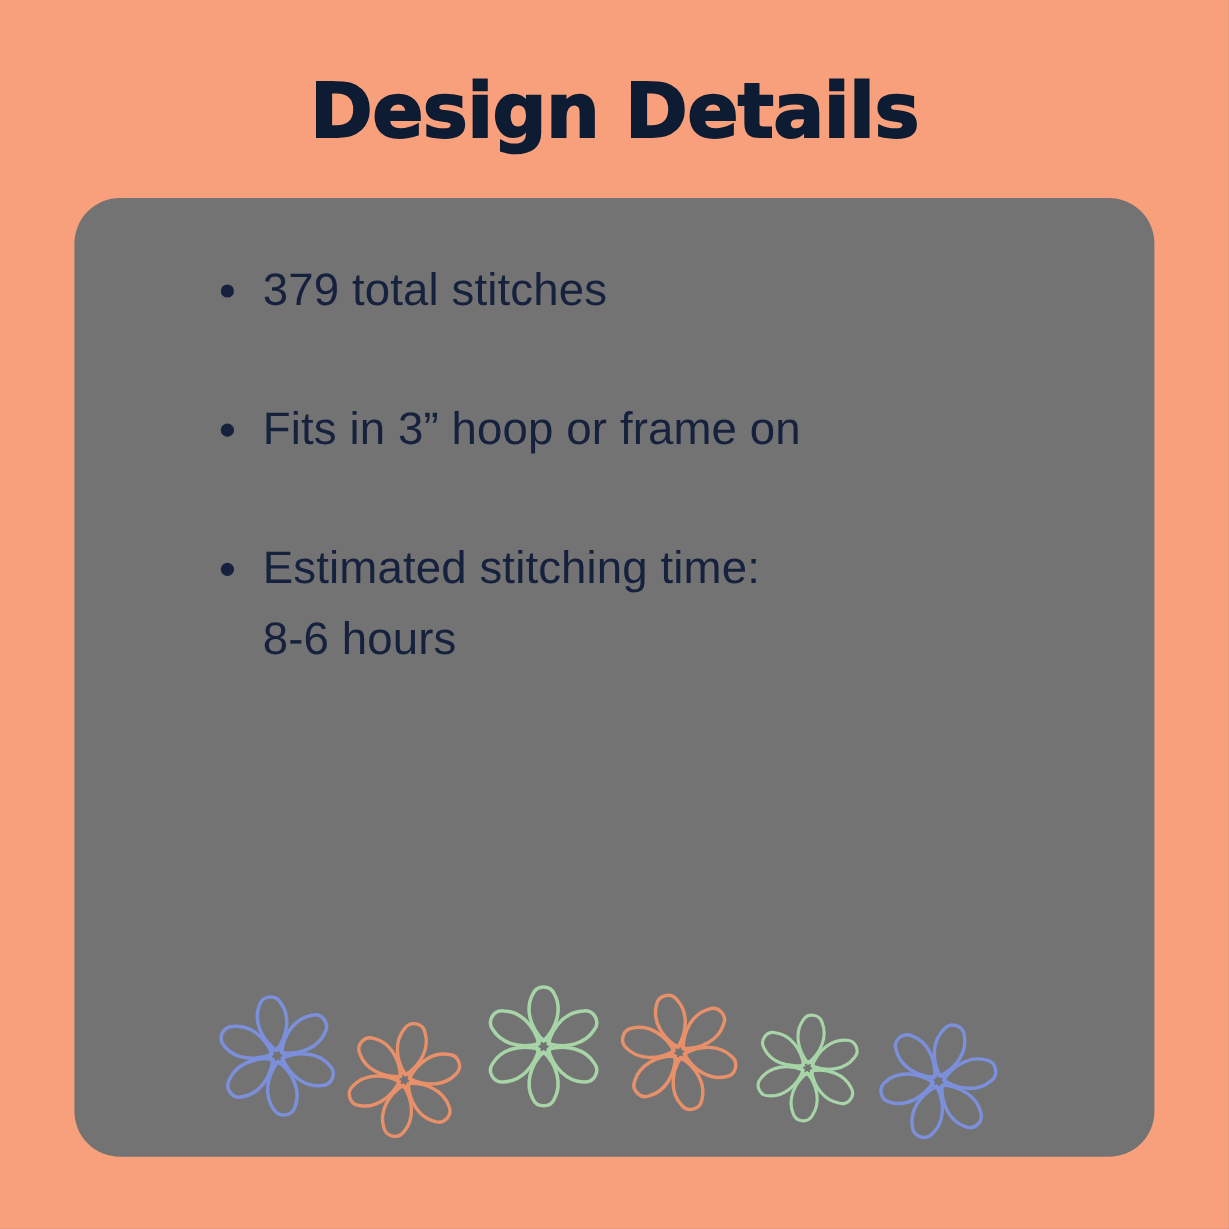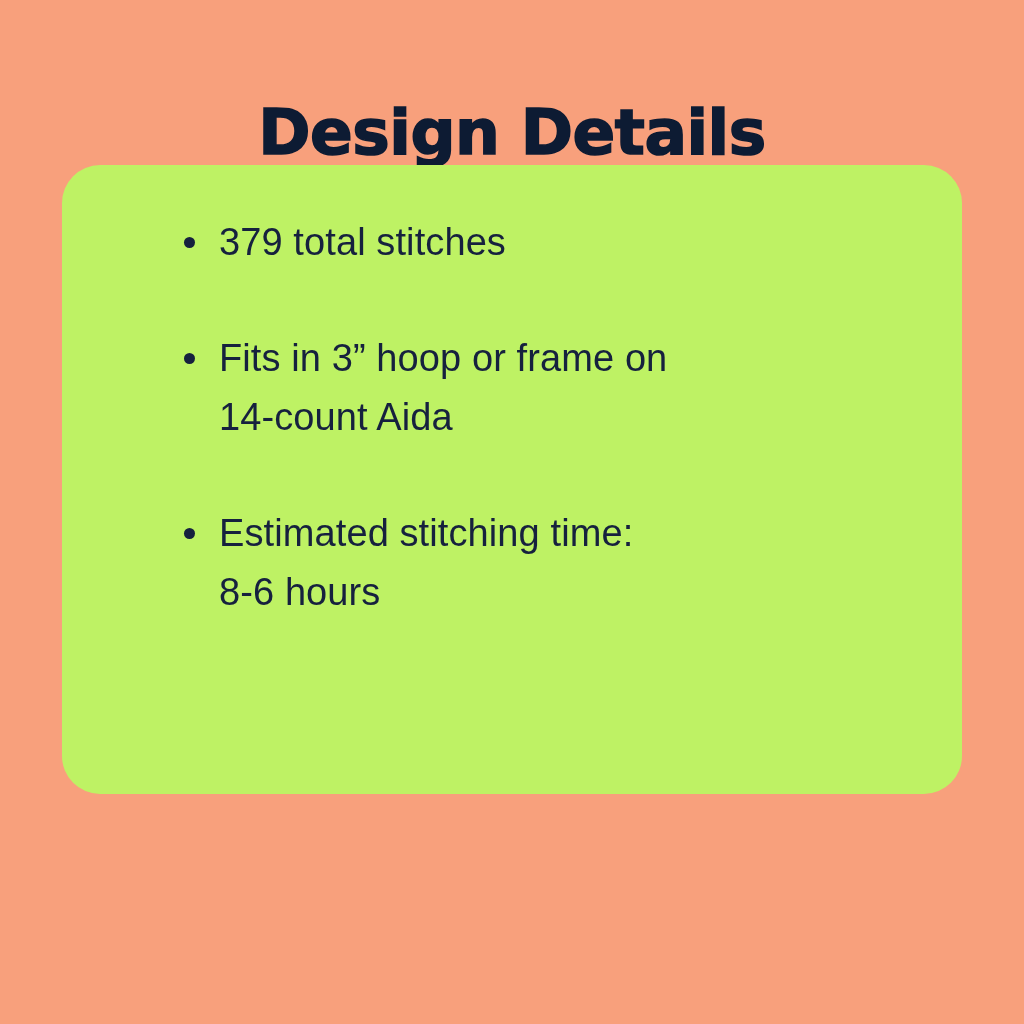--- a/index.html
+++ b/index.html
@@ -32,31 +32,30 @@
     width: 1024px;
     text-align: center;
     font-family: "DejaVu Sans", "Liberation Sans", sans-serif;
     font-size: 63px;
     font-weight: 700;
     letter-spacing: -0.5px;
     color: #0d1b33;
     line-height: 1.1;
     -webkit-text-stroke: 1.6px #0d1b33;
     paint-order: stroke fill;
-    margin-top: 40px;
   }
 
   
   .card {
     position: absolute;
     left: 62px;
     top: 165px;
     width: 900px;
-    height: 629px;
-    background: #bef264;
+    height: 799px;
+    background: #737373;
     border-radius: 38px;
     box-sizing: border-box;
     overflow: hidden;
   }
 
   .bullet-list {
     position: absolute;
     left: 116px;      
     top: 48px;
     width: 740px;
@@ -125,21 +124,20 @@
 
       <li class="bullet-item">
         <span class="bullet-dot"></span>
         <span class="bullet-line">379 total stitches</span>
       </li>
 
 
       <li class="bullet-item">
         <span class="bullet-dot"></span>
         <span class="bullet-line">Fits in 3” hoop or frame on</span>
-        <span class="bullet-line">14-count Aida</span>
       </li>
 
       <li class="bullet-item">
         <span class="bullet-dot"></span>
         <span class="bullet-line">Estimated stitching time:</span>
         <span class="bullet-line">8-6 hours</span>
       </li>
 
     </ul>
 

